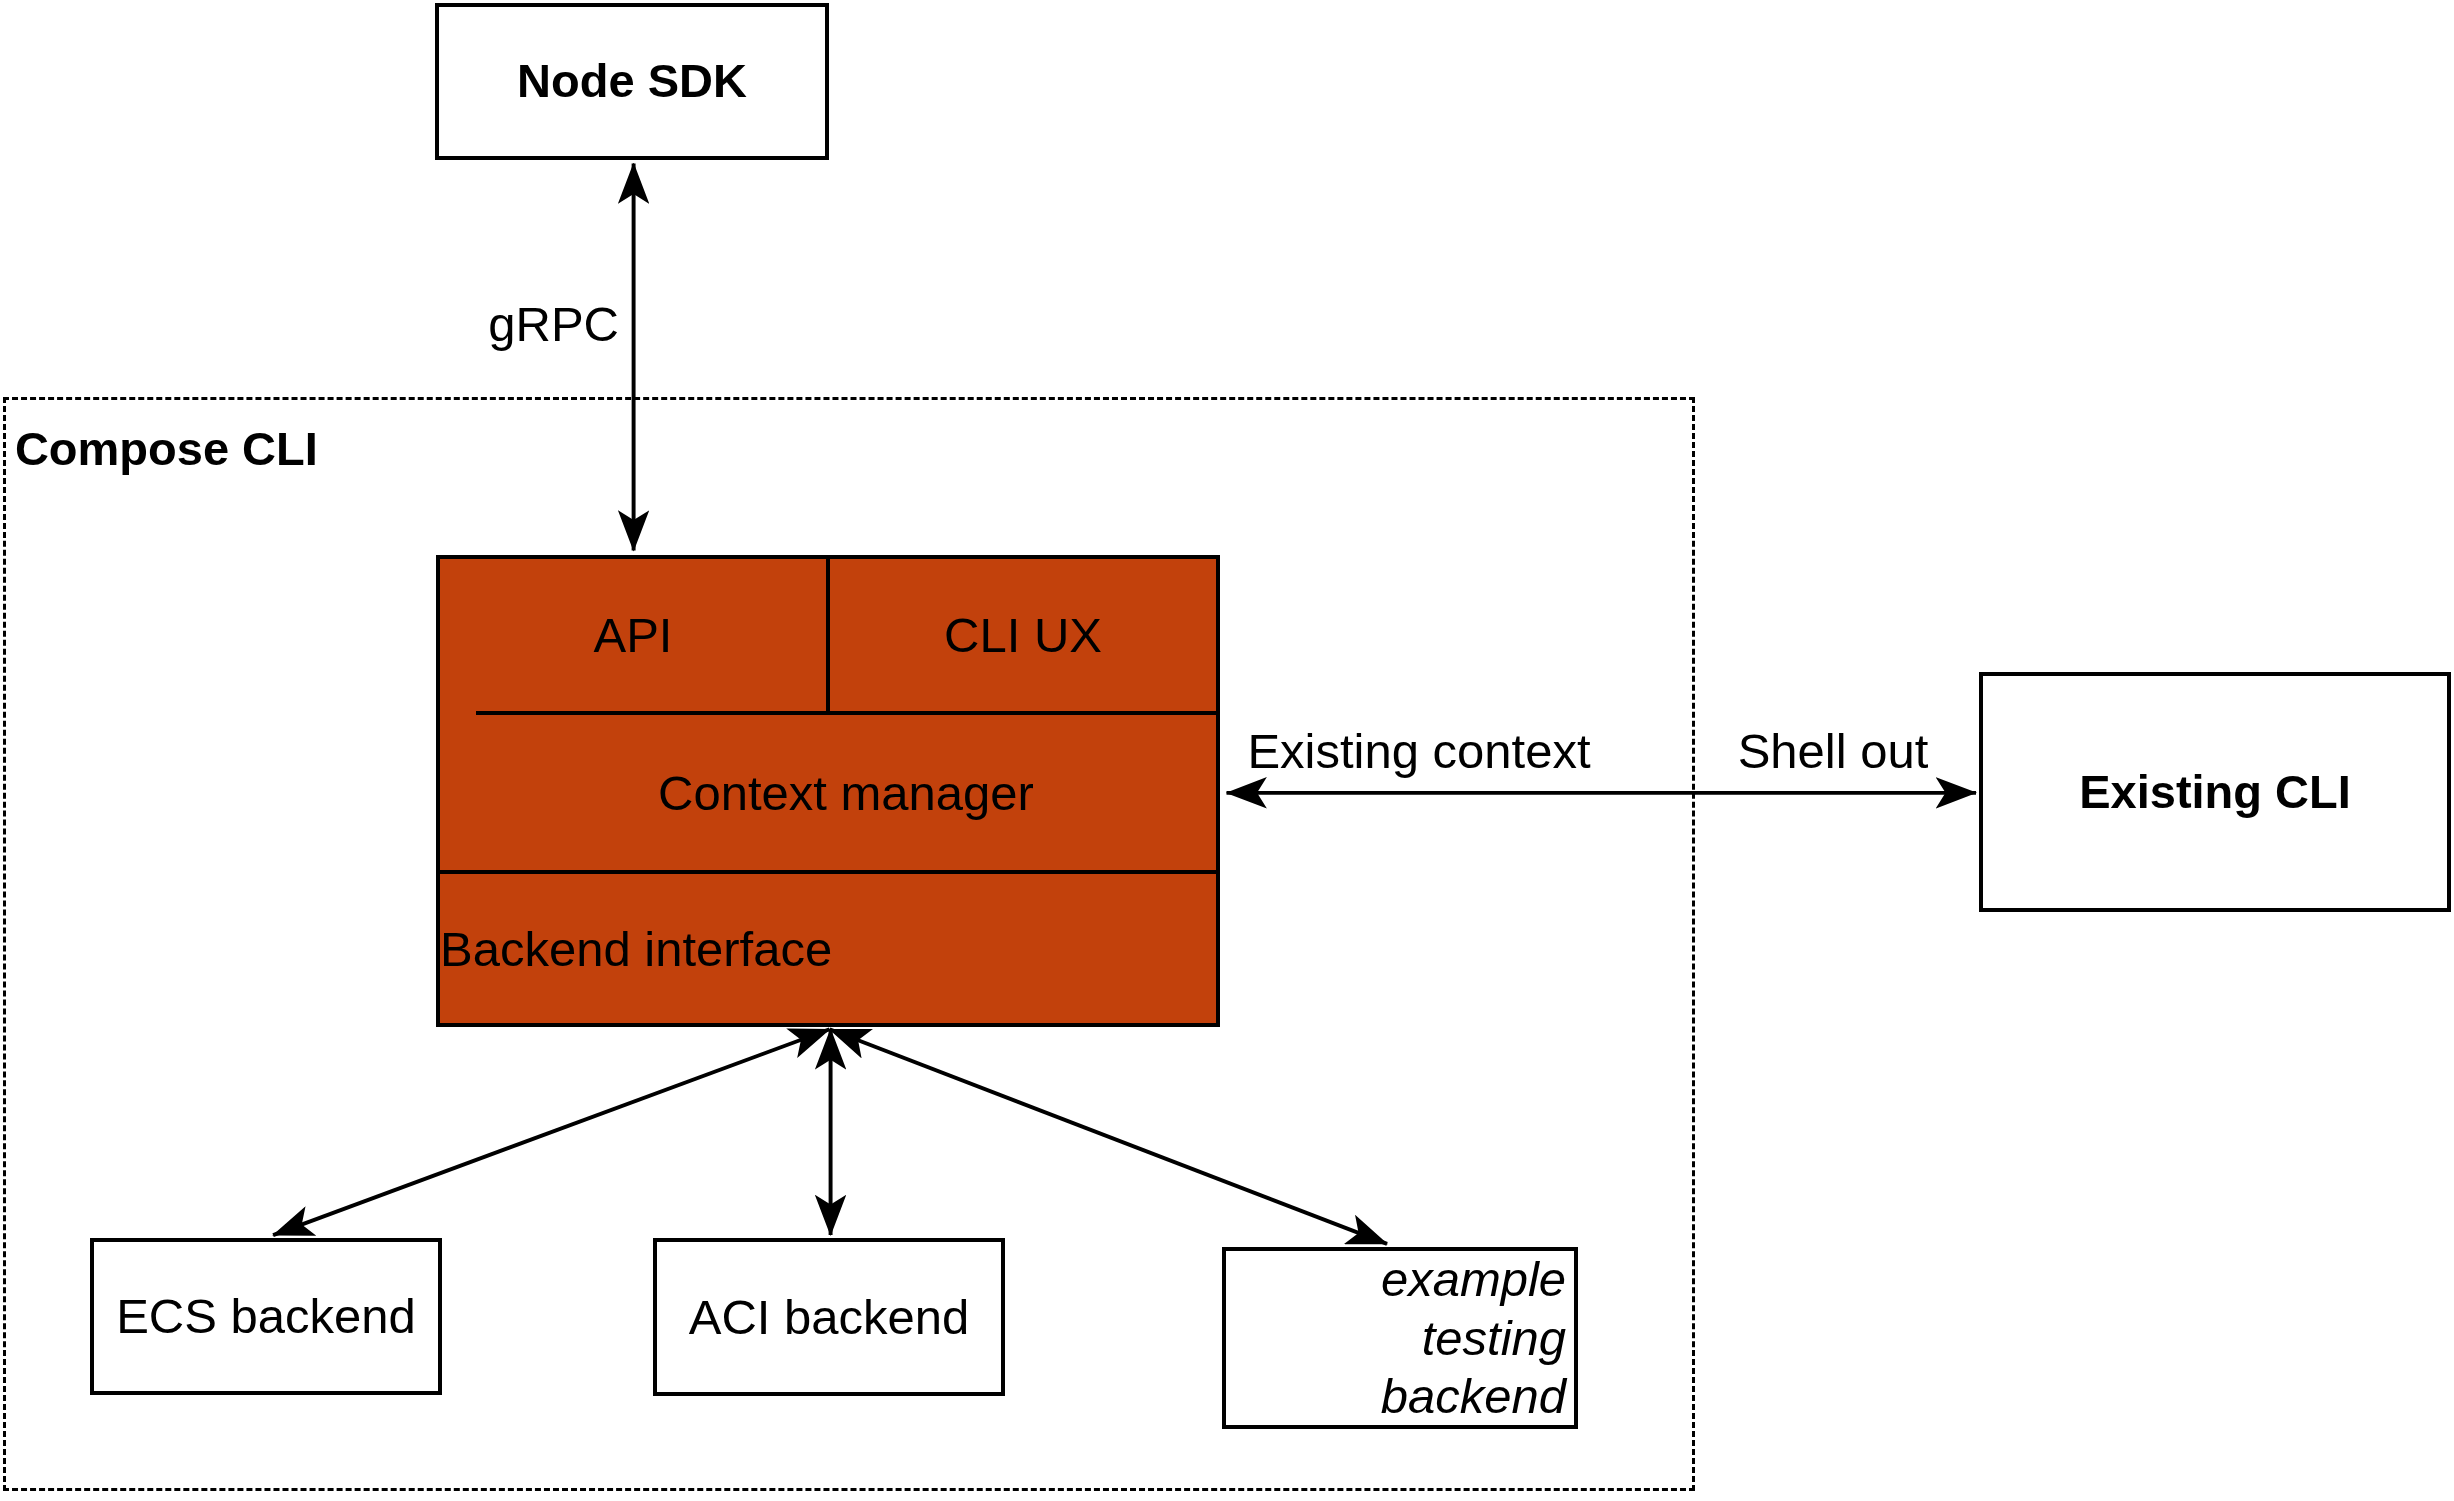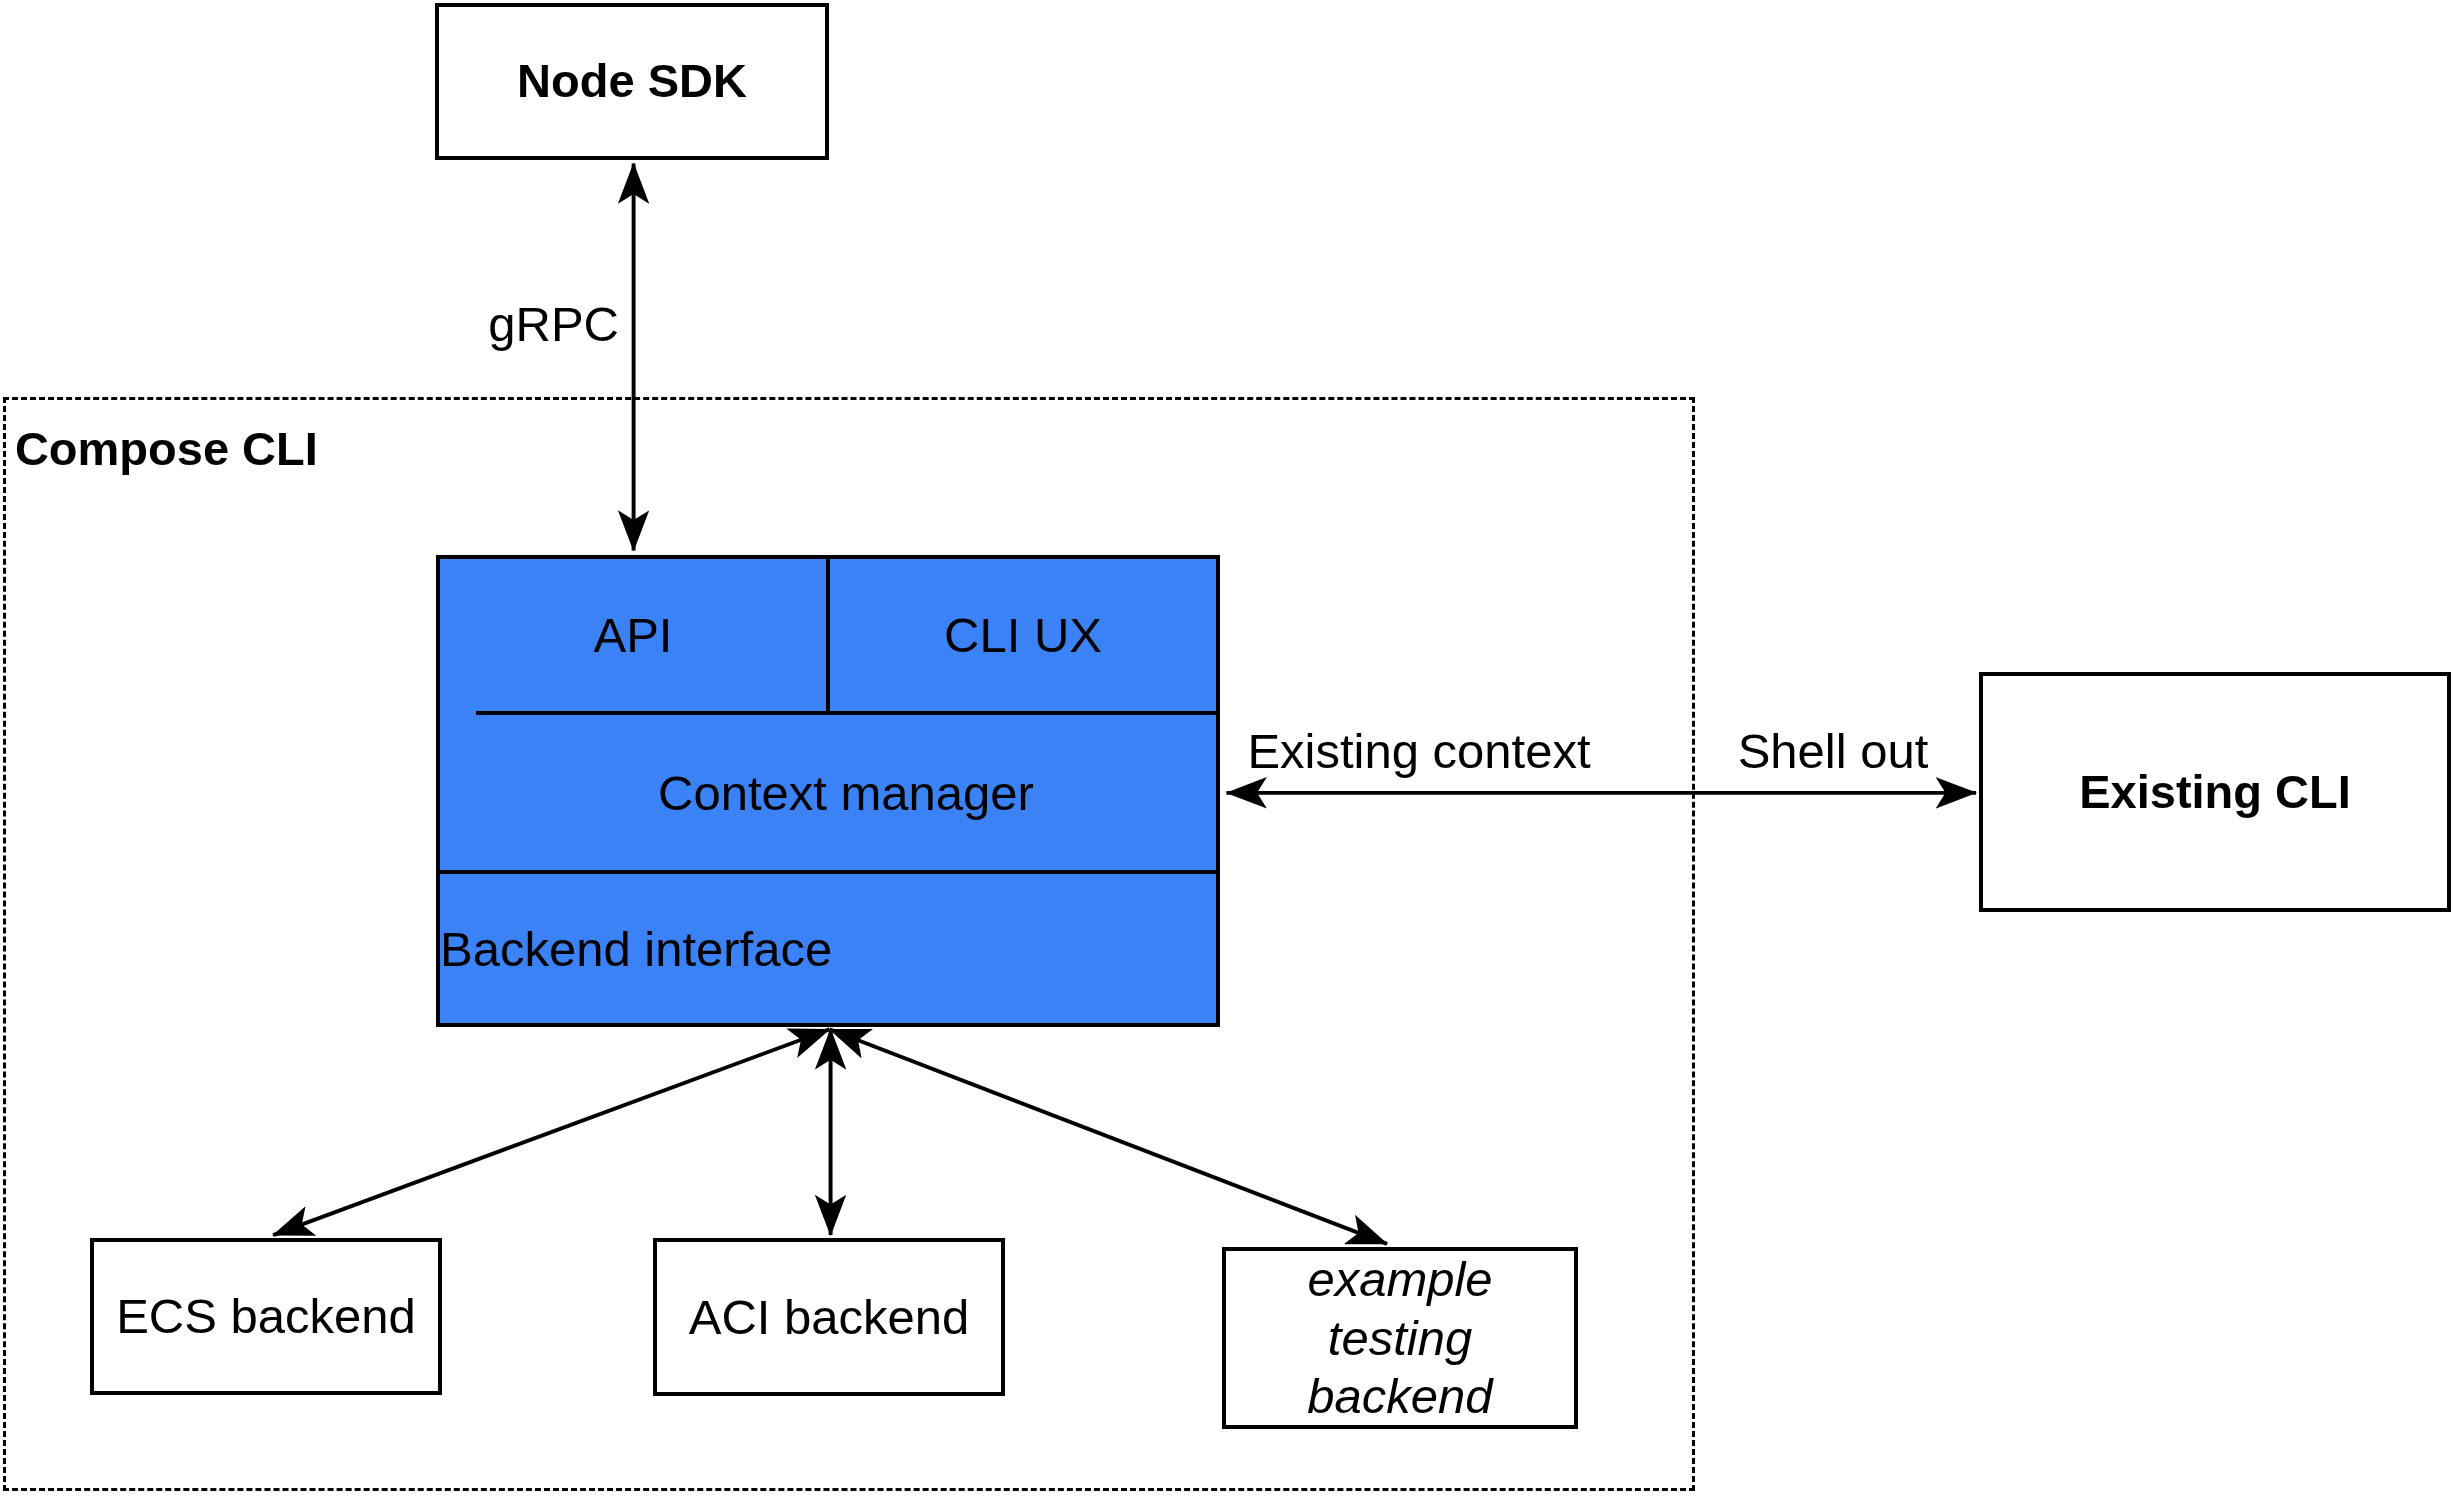--- a/index.html
+++ b/index.html
@@ -15,21 +15,21 @@
 
   
   .node {
     position: absolute;
     box-sizing: border-box;
     border: 4.9px solid #000000;
     background: #ffffff;
     display: flex;
     align-items: center;
     justify-content: center;
-    text-align: center;
+    text-align: right;
     font-size: 49px;
     line-height: 1.2;
   }
   .node.bold { font-weight: bold; font-size: 47px; }
 
   #node-sdk            { left: 435px;  top: 3px;    width: 394px; height: 157px; }
   #existing-cli        { left: 1979px; top: 672px;  width: 472px; height: 240px; }
   #ecs-backend         { left: 82px;   top: 1238px; width: 352px; height: 157px; margin-left: 8px; }
   #aci-backend         { left: 653px;  top: 1238px; width: 352px; height: 158px; }
   #example-backend     { left: 1222px; top: 1247px; width: 356px; height: 182px; padding: 0 7.9px; font-style: italic; }
@@ -51,21 +51,21 @@
     white-space: nowrap;
   }
 
   
   #stack {
     position: absolute;
     left: 436px; top: 555px;
     width: 784px; height: 472px;
     box-sizing: border-box;
     border: 4.9px solid #000000;
-    background: #3b82f6;
+    background: #c2410c;
     display: flex;
     flex-direction: column;
     font-size: 49px;
   }
   #stack .row-top { height: 152px; display: flex; }
   #stack .cell {
     flex: 1;
     display: flex; align-items: center; justify-content: center;
   }
   #stack .cell.right { border-left: 4.9px solid #000000; }

